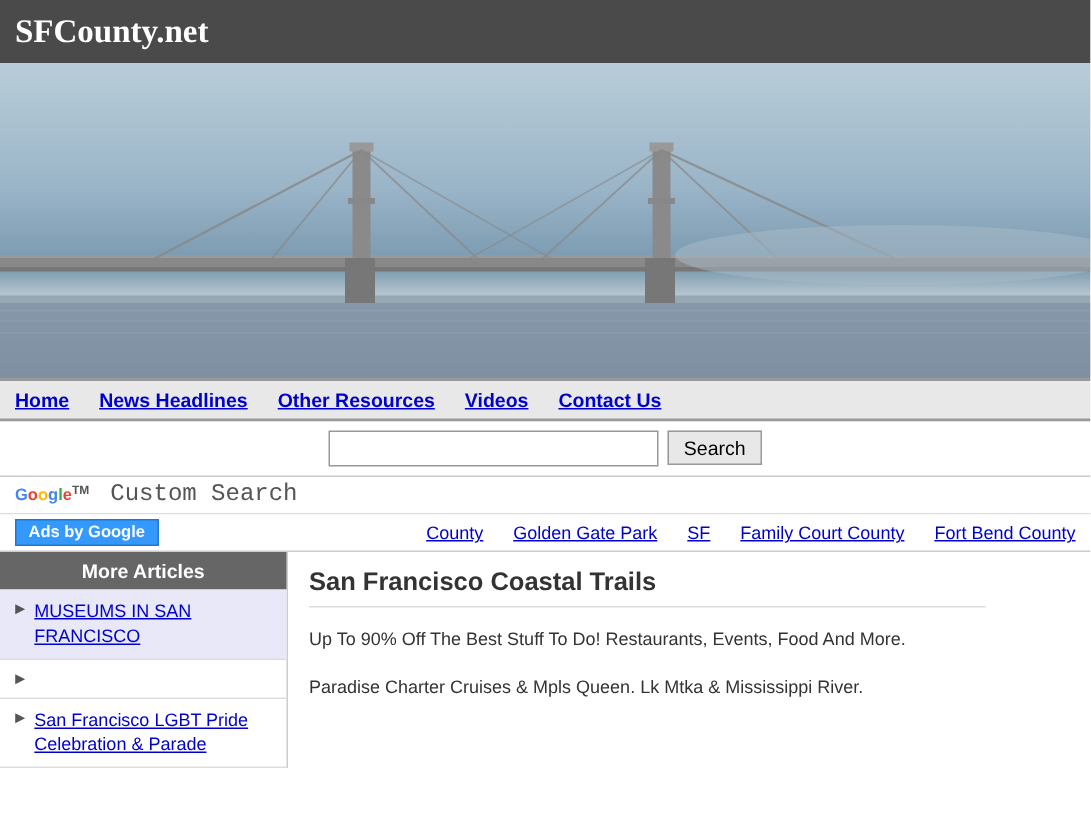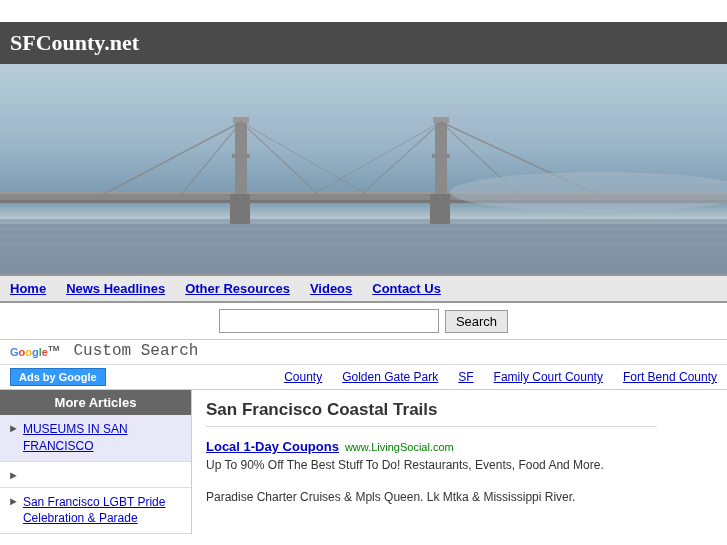--- a/index.html
+++ b/index.html
@@ -2,21 +2,20 @@
 <html><head>
   <meta charset="utf-8">
   <style>
     * { margin: 0; padding: 0; box-sizing: border-box; }
     body { font-family: Arial, sans-serif; font-size: 13px; background: #fff; width: 727px; overflow-x: hidden; }
 
     
     #header {
       background: #4a4a4a;
       padding: 8px 10px;
-      margin-top: 22px;
     }
     #site-title {
       color: #fff;
       font-size: 22px;
       font-weight: bold;
       font-family: Georgia, serif;
     }
 
     
     #hero {
@@ -50,21 +49,21 @@
       font-size: 13px;
       font-weight: bold;
       cursor: pointer;
     }
 
     
     #search-bar {
       background: #fff;
       padding: 6px 10px;
       display: flex;
-      align-items: center;
+      align-items: flex-start;
       justify-content: center;
       gap: 6px;
       border-bottom: 1px solid #ccc;
     }
     #search-input {
       width: 220px;
       height: 24px;
       border: 1px solid #999;
       padding: 2px 4px;
       font-size: 13px;
@@ -319,21 +318,20 @@
           <span class="sidebar-arrow">►</span>
           <a href="#">San Francisco LGBT Pride Celebration &amp; Parade</a>
         </div>
       </div>
   </div>
 
   <div id="content-area">
     <div id="page-title">San Francisco Coastal Trails</div>
     <div id="ads-content">
         <div class="ad-block">
-          <div><a class="ad-title" href="#">Local 1-Day Coupons</a><span class="ad-url">www.LivingSocial.com</span></div>
           <div class="ad-description">Up To 90% Off The Best Stuff To Do! Restaurants, Events, Food And More.</div>
         </div>
         <div class="ad-block">
           <div class="ad-description">Paradise Charter Cruises &amp; Mpls Queen. Lk Mtka &amp; Mississippi River.</div>
         </div>
       </div>
   </div>
 </div>
 
 </body></html>

